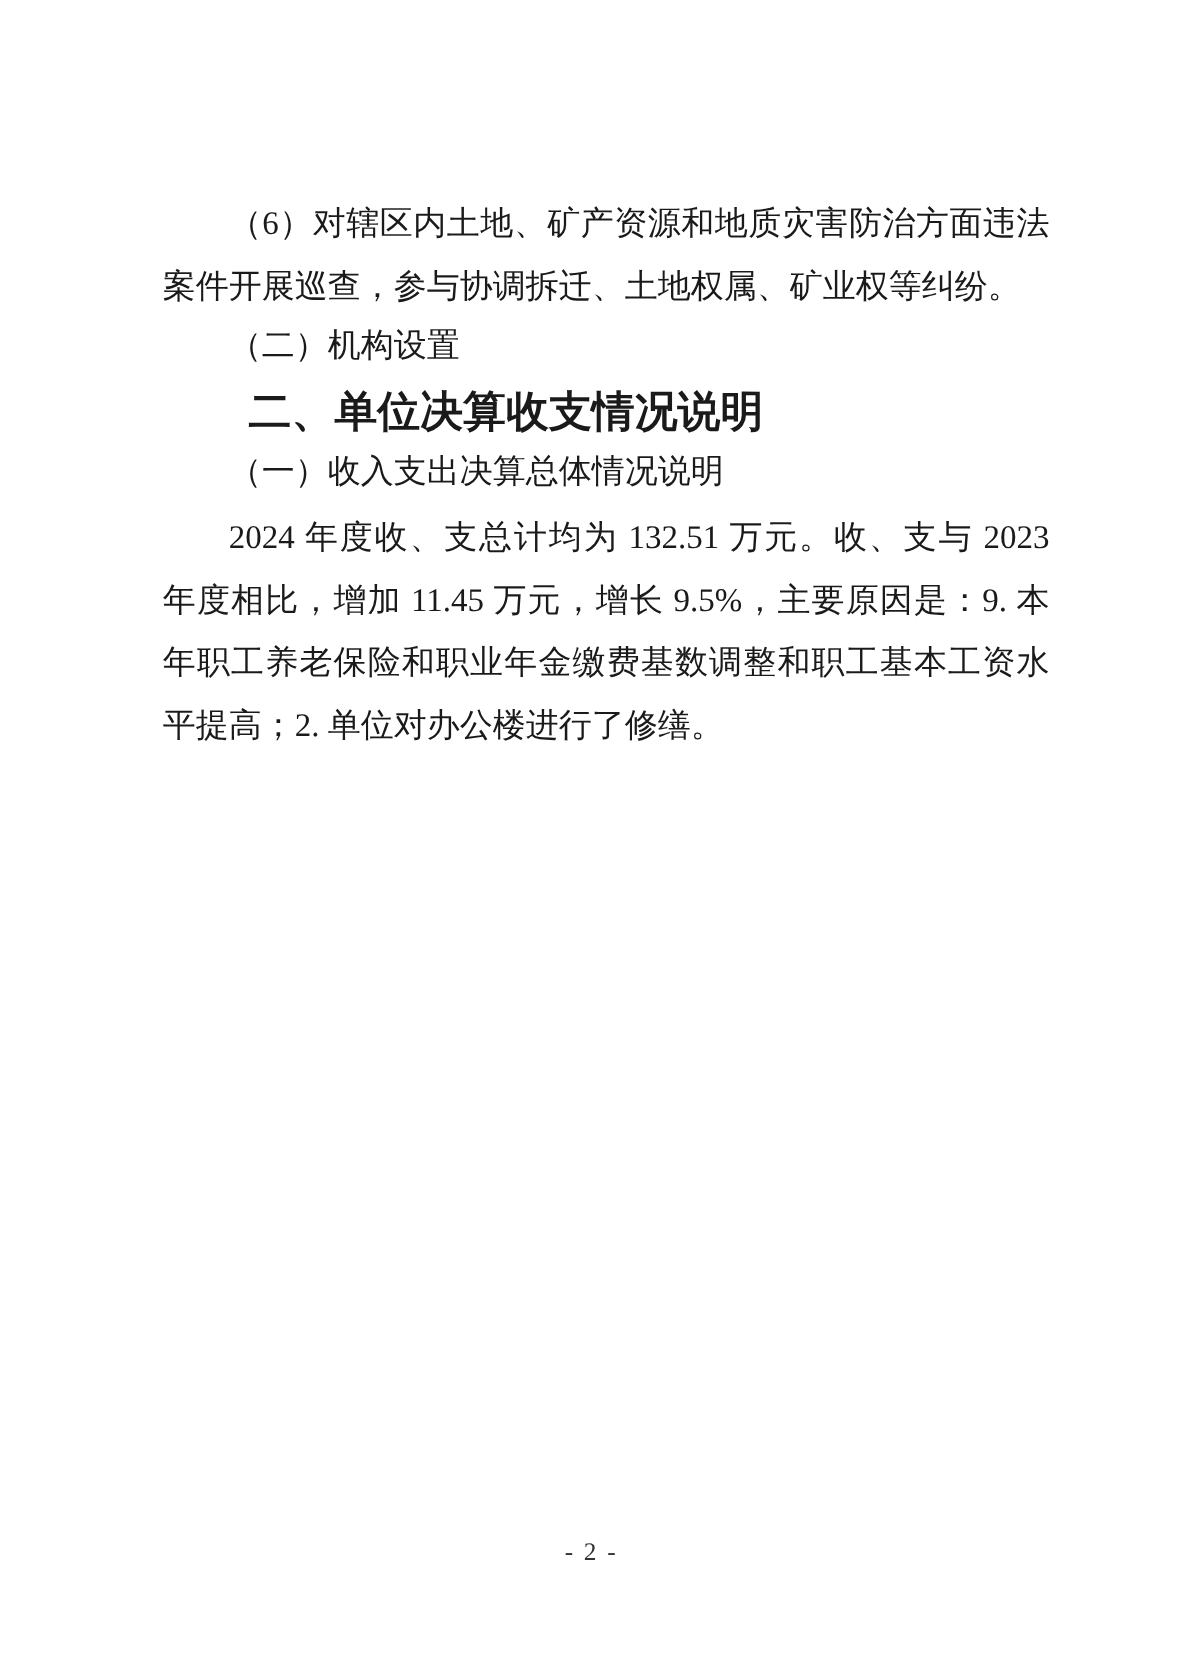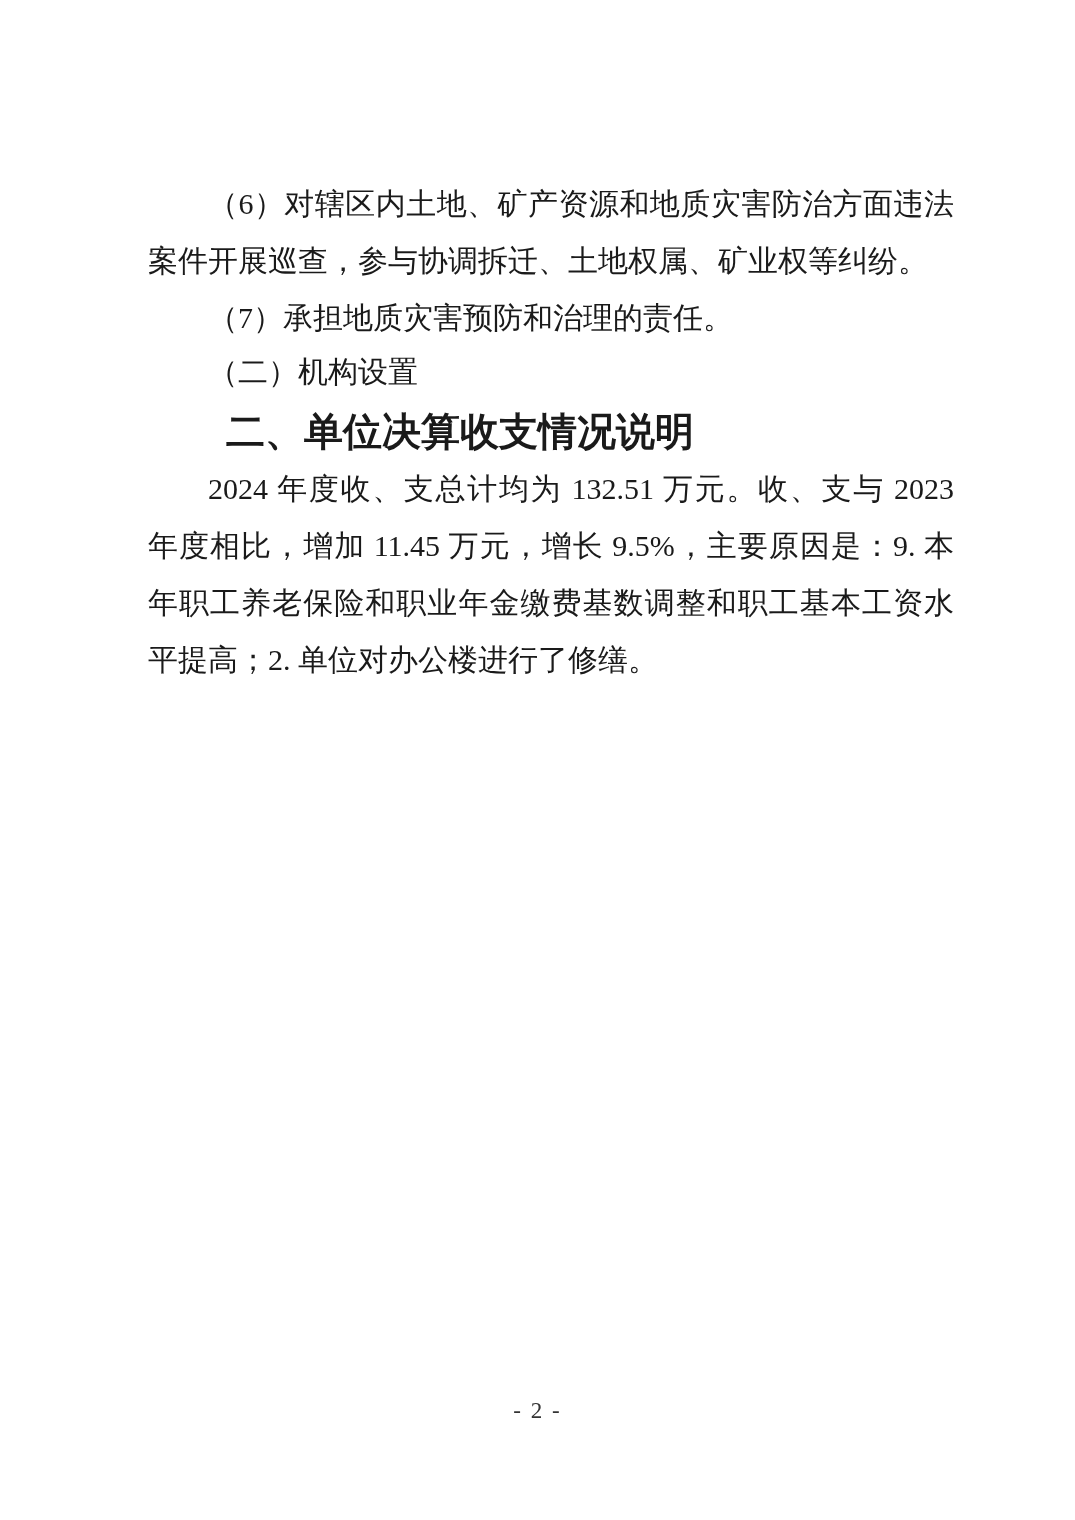--- a/index.html
+++ b/index.html
@@ -55,19 +55,19 @@
     letter-spacing: 2px;
   }
 </style>
 </head>
 <body>
 
 <div class="page">
   <main class="doc-body" id="doc-body">
 
   <p class="para body">（6）对辖区内土地、矿产资源和地质灾害防治方面违法案件开展巡查，参与协调拆迁、土地权属、矿业权等纠纷。</p>
-      <p class="para body">（7）承担地质灾害预防和治理的责任。</p>
       <p class="para subheading">（二）机构设置</p>
       <p class="para heading">二、单位决算收支情况说明</p>
+      <p class="para subheading">（一）收入支出决算总体情况说明</p>
       <p class="para body">2024 年度收、支总计均为 132.51 万元。收、支与 2023 年度相比，增加 11.45 万元，增长 9.5%，主要原因是：9. 本年职工养老保险和职业年金缴费基数调整和职工基本工资水平提高；2. 单位对办公楼进行了修缮。</p>
     </main>
   <div class="page-footer">- 2 -</div>
 </div>
 
 </body></html>

